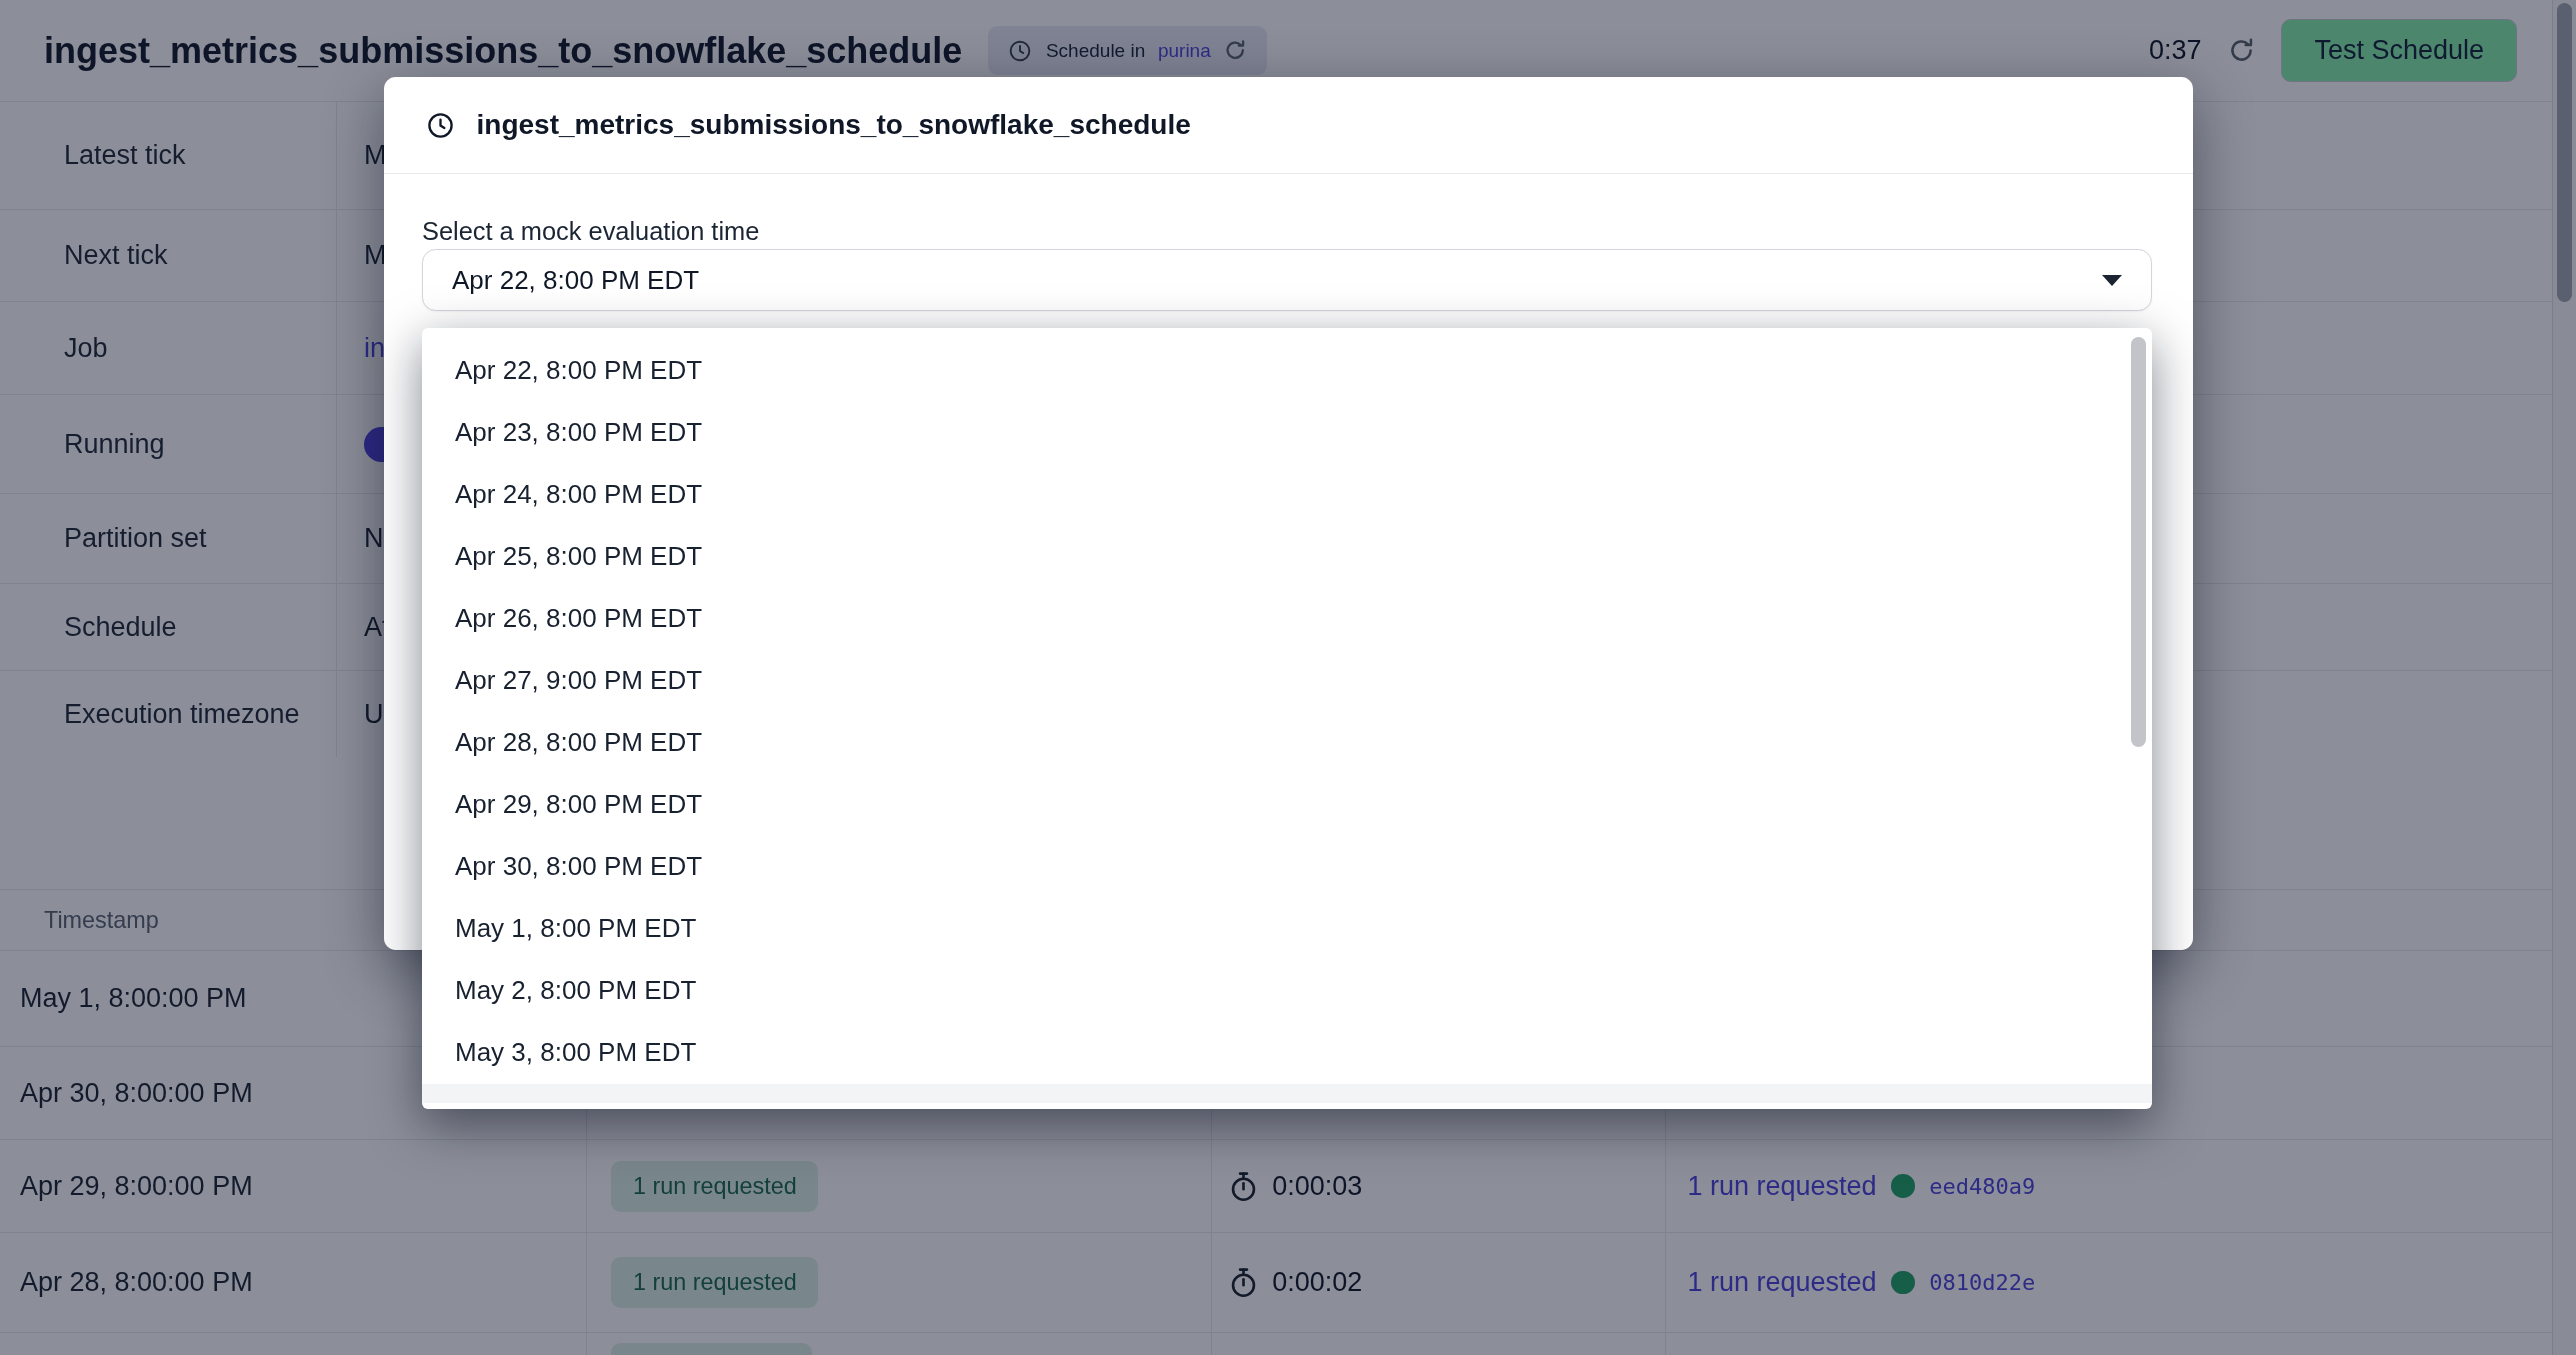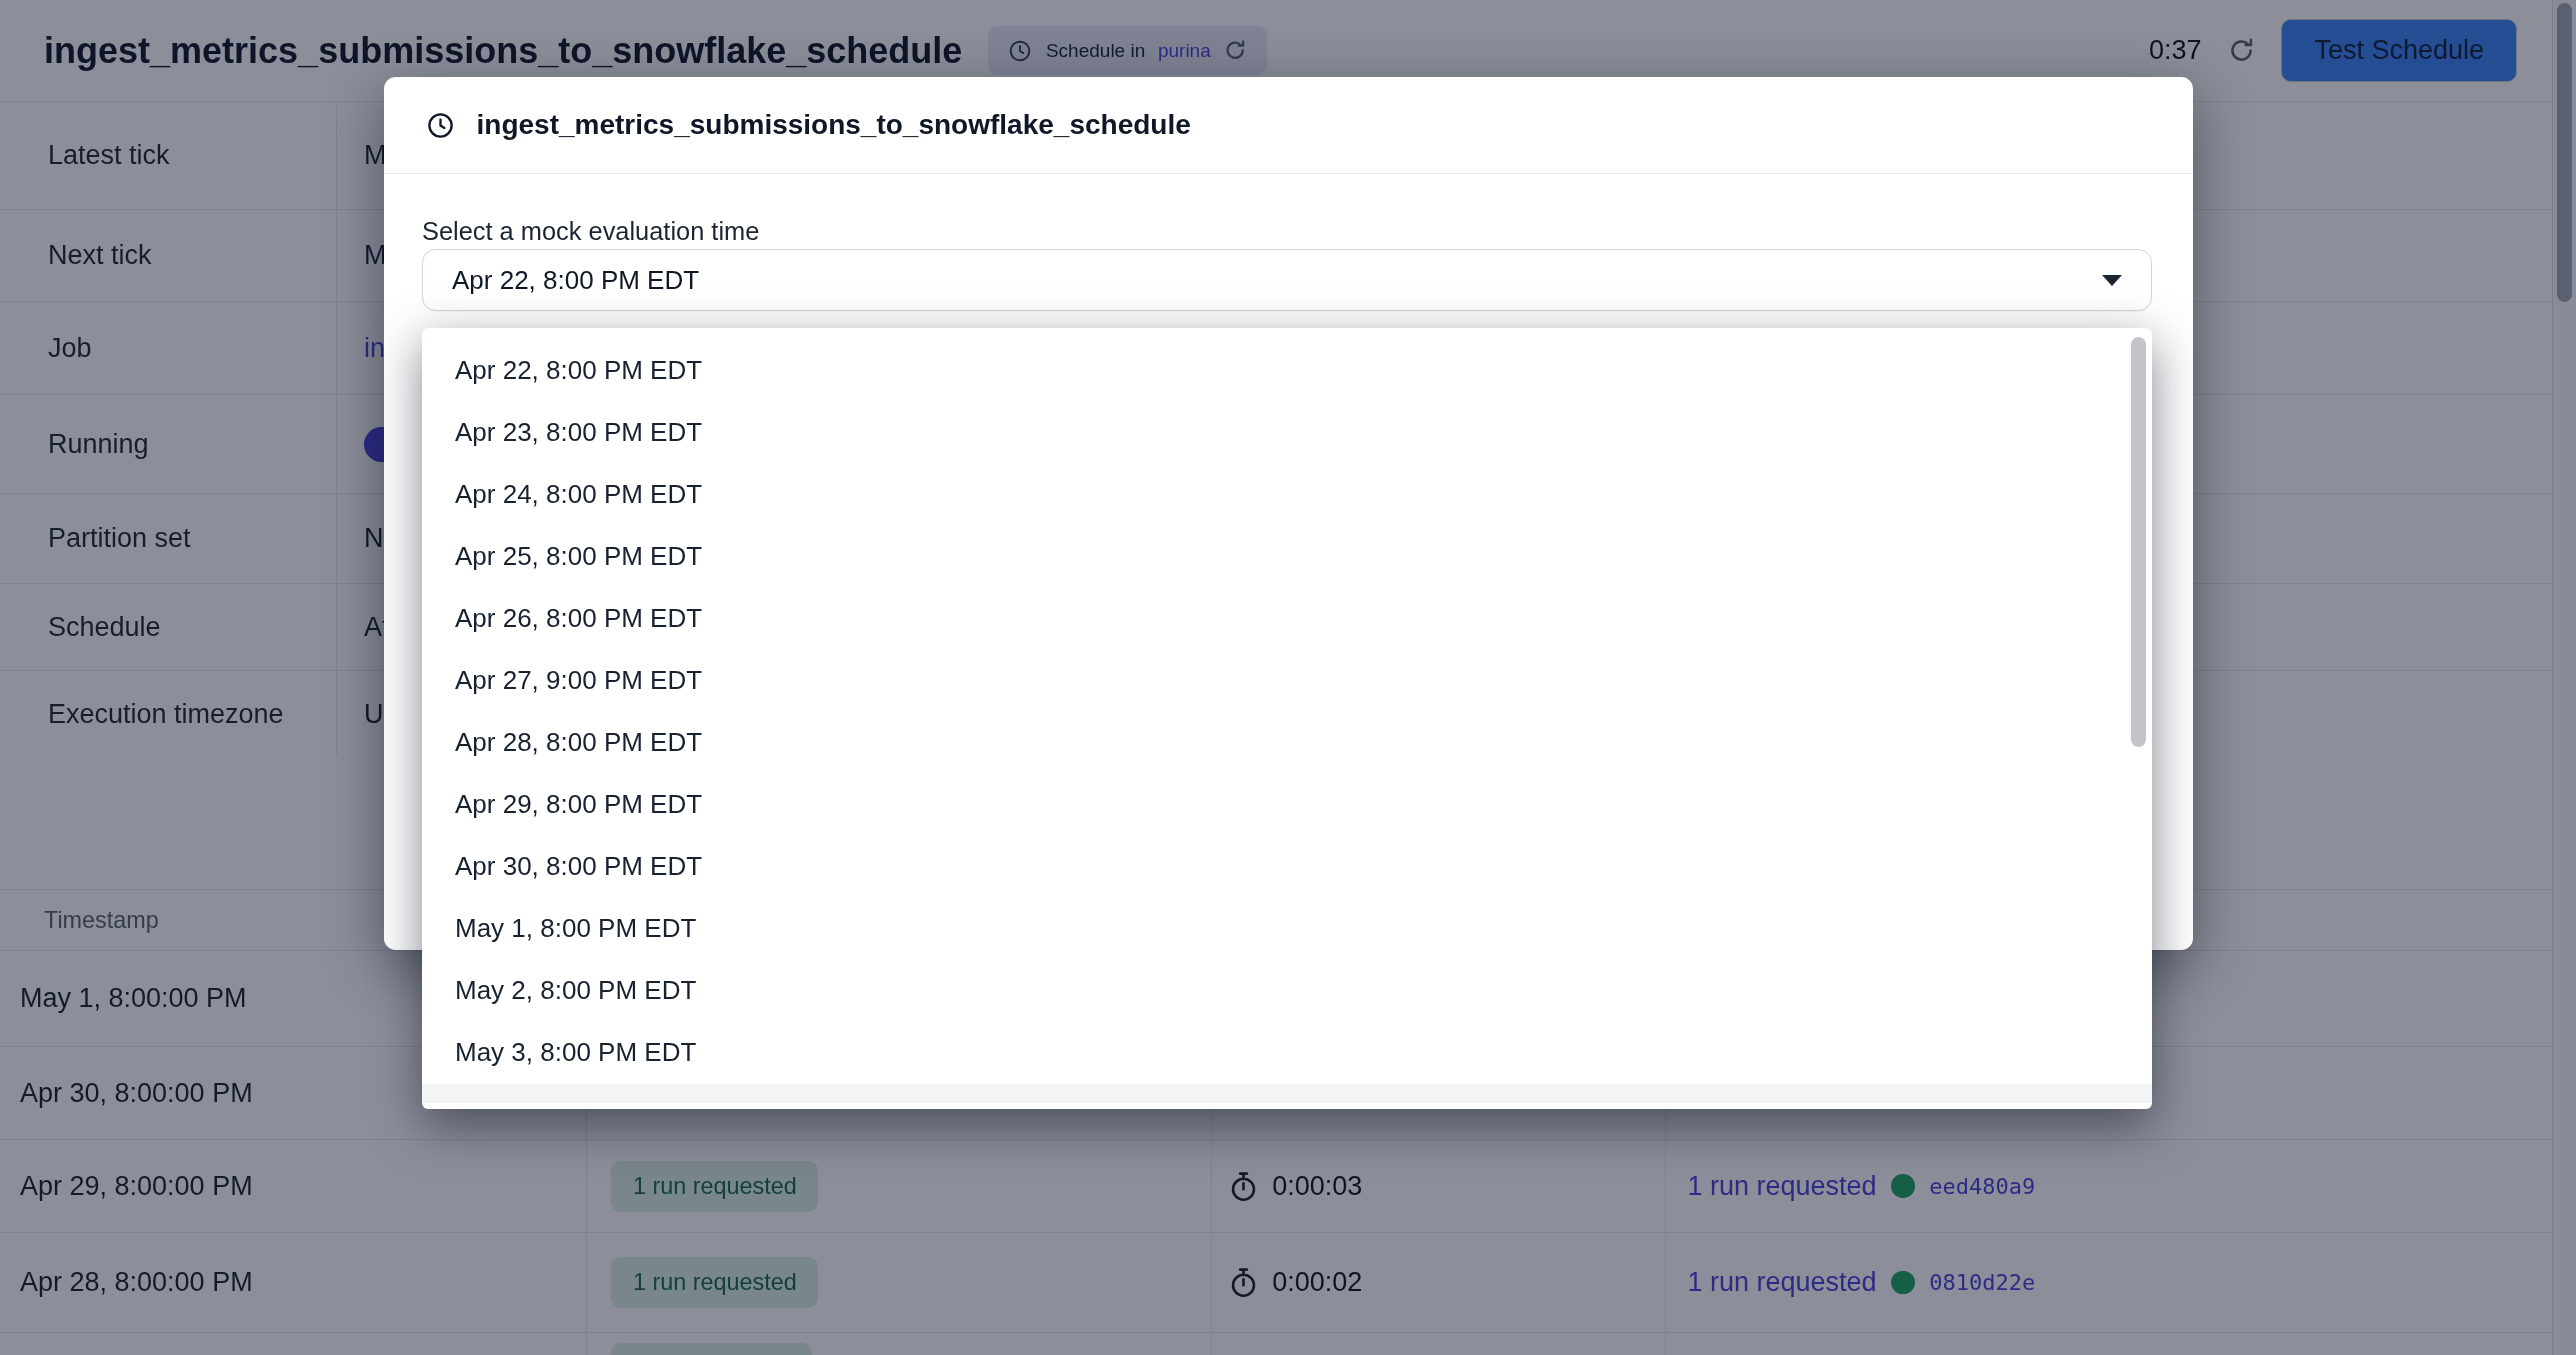--- a/index.html
+++ b/index.html
@@ -21,30 +21,30 @@
   .schedule-badge{
     display:flex;align-items:center;gap:12.7px;height:49px;padding:0 19.5px;
     background:#E7E9F3;border-radius:9.8px;font-size:19px;color:#1A2638;white-space:nowrap;
   }
   .schedule-badge .repo-link{color:#4F43DD;}
   .icon{display:inline-flex;align-items:center;justify-content:center;color:#39414F;}
   .hdr-spacer{flex:1;}
   .timer{font-size:27px;color:#101828;}
   .hdr-refresh{color:#59606D;}
   .test-btn{
-    height:61px;padding:0 32px;border:1px solid #C9CCD4;border-radius:9.8px;background:#3b82f6;
+    height:61px;padding:0 32px;border:1px solid #C9CCD4;border-radius:9.8px;background:#86efac;
     display:flex;align-items:center;font-size:27px;font-weight:500;color:#13203A;white-space:nowrap;
   }
 
   
   .info-table{position:absolute;left:0;top:102px;width:2552px;}
   .info-row{display:flex;border-bottom:1px solid #E7E8EC;box-sizing:border-box;}
   .info-label{
     width:337px;box-sizing:border-box;border-right:1px solid #E7E8EC;
-    display:flex;align-items:center;padding-left:48px;
+    display:flex;align-items:center;padding-left:64px;
     font-size:27px;color:#1F2838;
   }
   .info-value{flex:1;display:flex;align-items:center;padding-left:27px;font-size:27px;color:#1A2330;}
   .info-value.link{color:#4F43DD;}
   .toggle-pill{width:62px;height:35px;border-radius:17.6px;background:#4F43DD;}
 
   
   .tabs-strip{position:absolute;left:0;top:757px;width:2552px;height:132px;background:#fff;}
 
   

